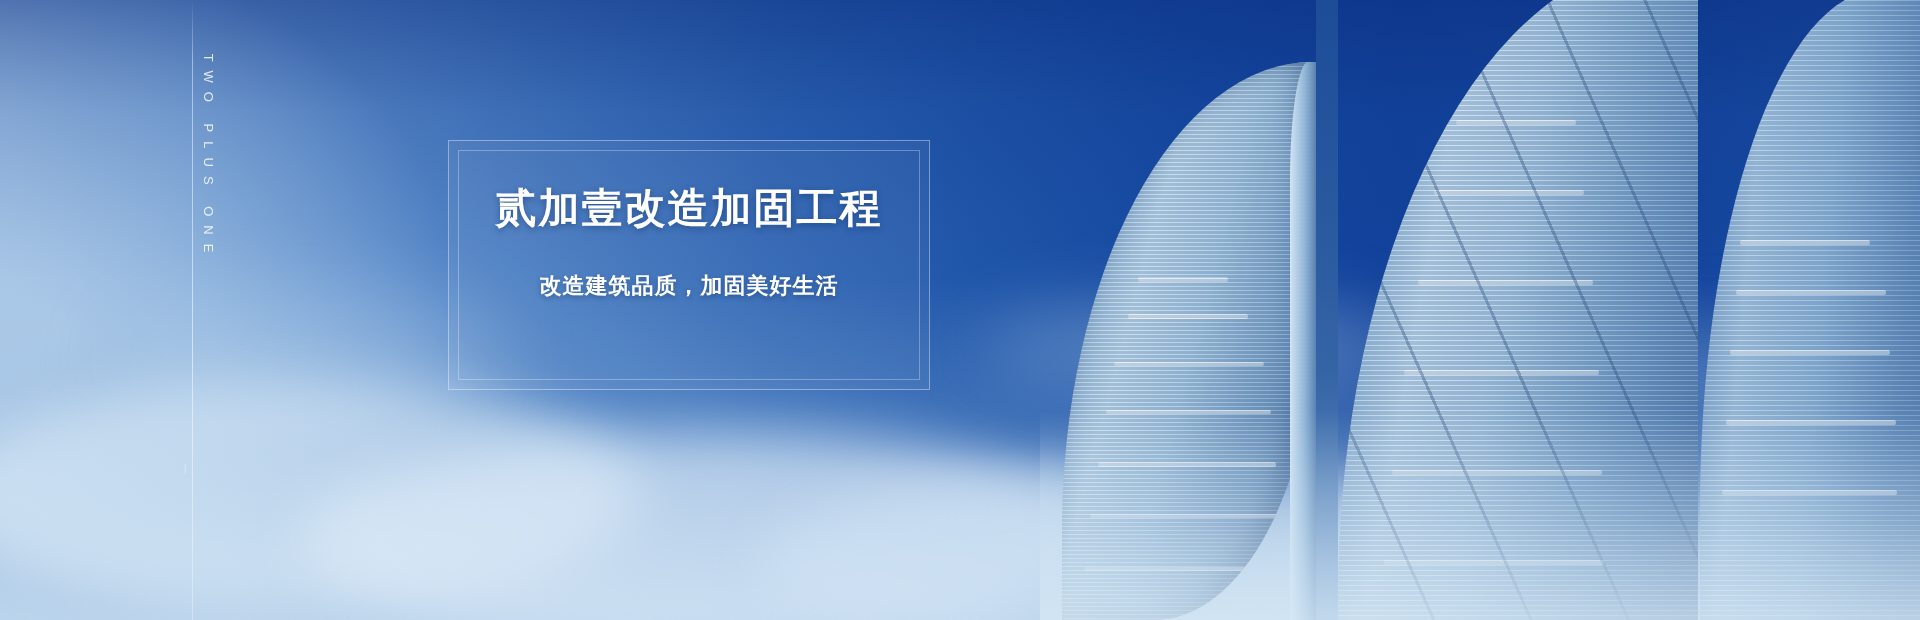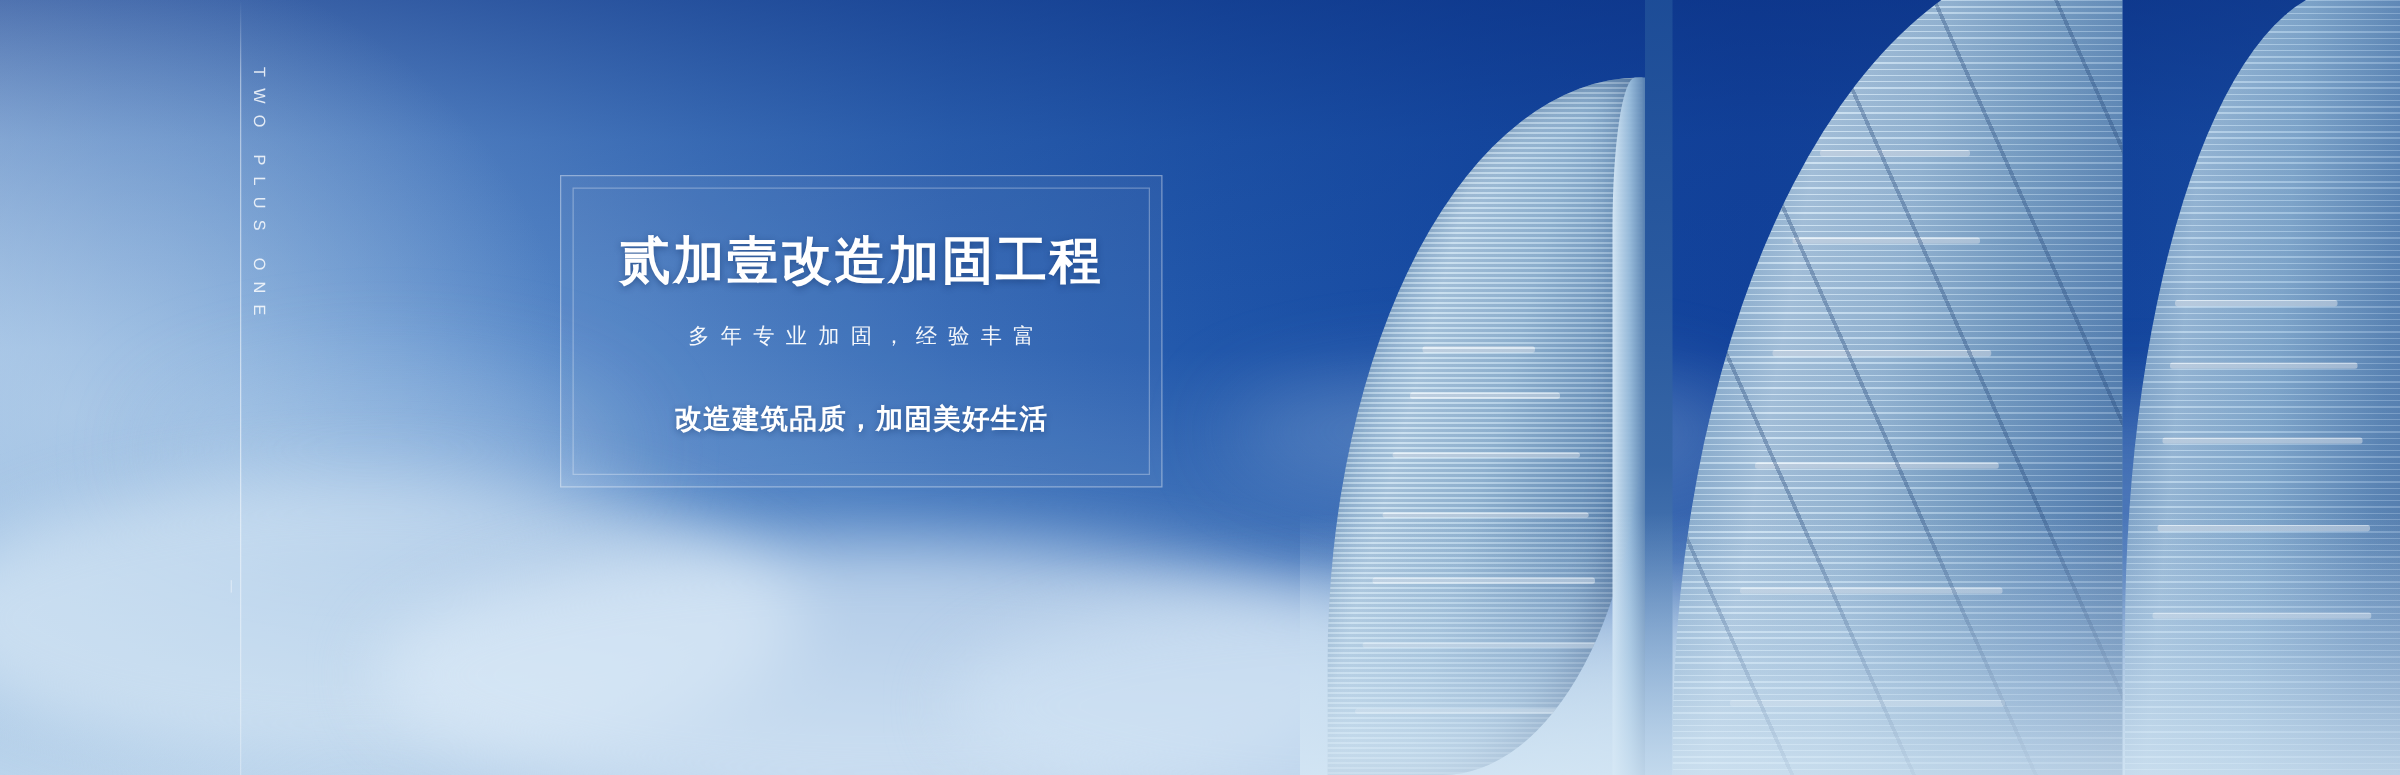--- a/index.html
+++ b/index.html
@@ -291,17 +291,16 @@
     <div class="brand-text">TWO PLUS ONE</div>
     <div class="brand-mark">一</div>
   </div>
 
   <div class="panel">
     <div class="panel-inner"></div>
   </div>
 
   <div class="panel-content">
     <div class="headline">贰加壹改造加固工程</div>
-    <div class="subline">多年专业加固，经验丰富</div>
     <div class="tagline">改造建筑品质，加固美好生活</div>
   </div>
 
 </div>
 
 </body></html>

